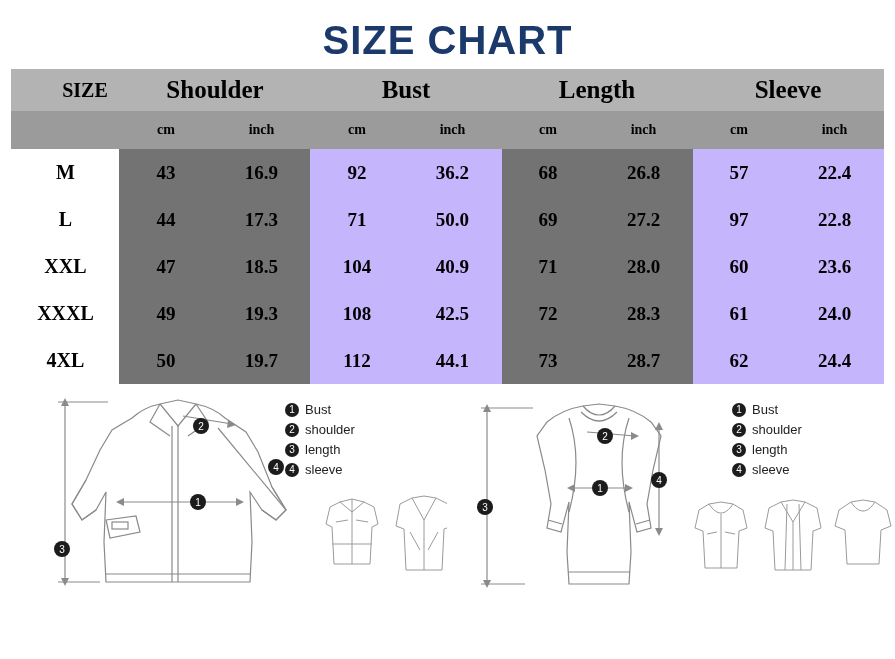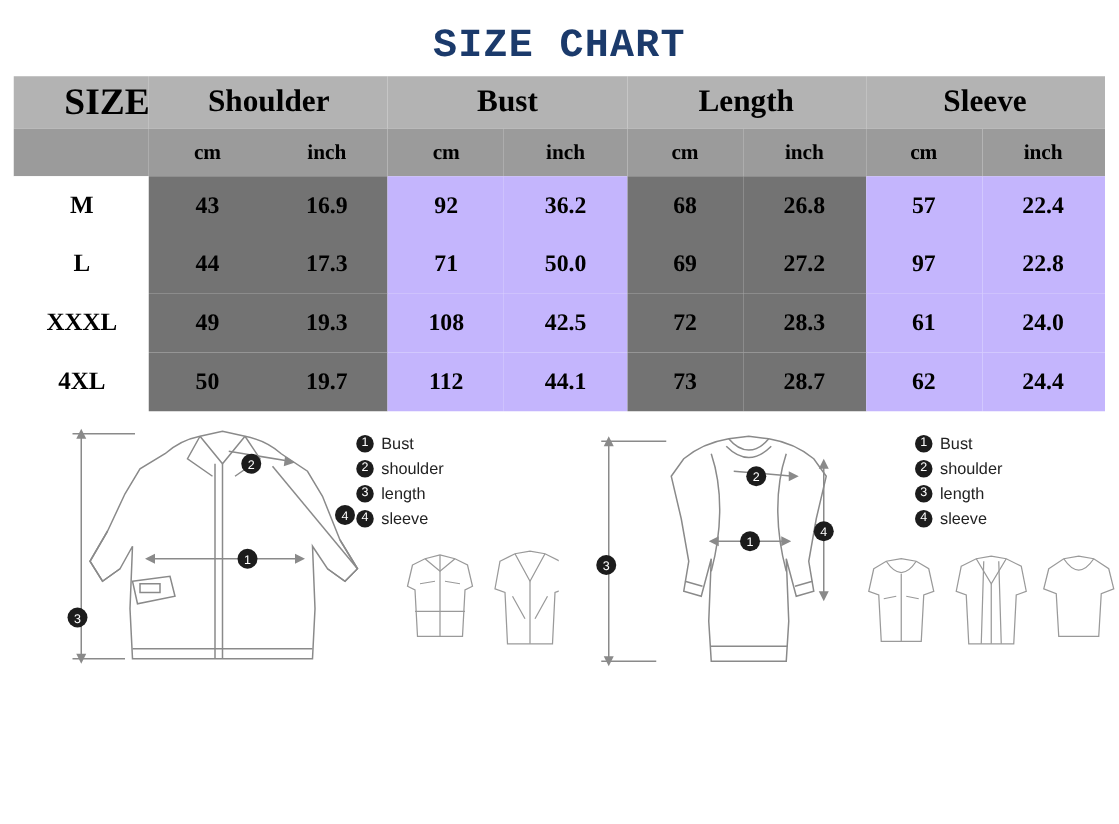--- a/index.html
+++ b/index.html
@@ -17,23 +17,23 @@
 
   .page {
     width: 895px;
     height: 659px;
     position: relative;
   }
 
   .title {
     text-align: center;
     color: #1b3a6b;
-    font-family: Liberation Mono, monospace;
+    font-family: Liberation Sans, sans-serif;
     font-weight: bold;
-    font-size: 32px;
+    font-size: 40px;
     letter-spacing: 1px;
     padding-top: 18px;
     padding-bottom: 6px;
   }
 
   table.size-chart {
     width: 856px;
     margin: 0 auto;
     border-collapse: collapse;
     table-layout: fixed;
@@ -47,29 +47,29 @@
   .hdr-row th {
     background: #b3b3b3;
     color: #000;
     font-weight: bold;
     font-size: 25px;
     height: 40px;
     font-family: "Liberation Serif", serif;
     border: none;
   }
   .hdr-row th.size-col {
-    font-size: 30px;
+    font-size: 20px;
     padding-left: 40px;
   }
 
   .unit-row td {
     background: #9b9b9b;
     color: #000;
     font-weight: bold;
-    font-size: 17px;
+    font-size: 14px;
     height: 36px;
     font-family: "Liberation Serif", serif;
   }
   .unit-row td.blank {
     background: #9b9b9b;
   }
 
   .data-row td {
     font-size: 19px;
     font-weight: bold;
@@ -194,20 +194,31 @@
         <td class="shade">44</td>
         <td class="shade">17.3</td>
         <td>71</td>
         <td>50.0</td>
         <td class="shade">69</td>
         <td class="shade">27.2</td>
         <td>97</td>
         <td>22.8</td>
       </tr>
       <tr class="data-row">
+        <td class="size-cell">XXL</td>
+        <td class="shade">47</td>
+        <td class="shade">18.5</td>
+        <td>104</td>
+        <td>40.9</td>
+        <td class="shade">71</td>
+        <td class="shade">28.0</td>
+        <td>60</td>
+        <td>23.6</td>
+      </tr>
+      <tr class="data-row">
         <td class="size-cell">XXXL</td>
         <td class="shade">49</td>
         <td class="shade">19.3</td>
         <td>108</td>
         <td>42.5</td>
         <td class="shade">72</td>
         <td class="shade">28.3</td>
         <td>61</td>
         <td>24.0</td>
       </tr>

